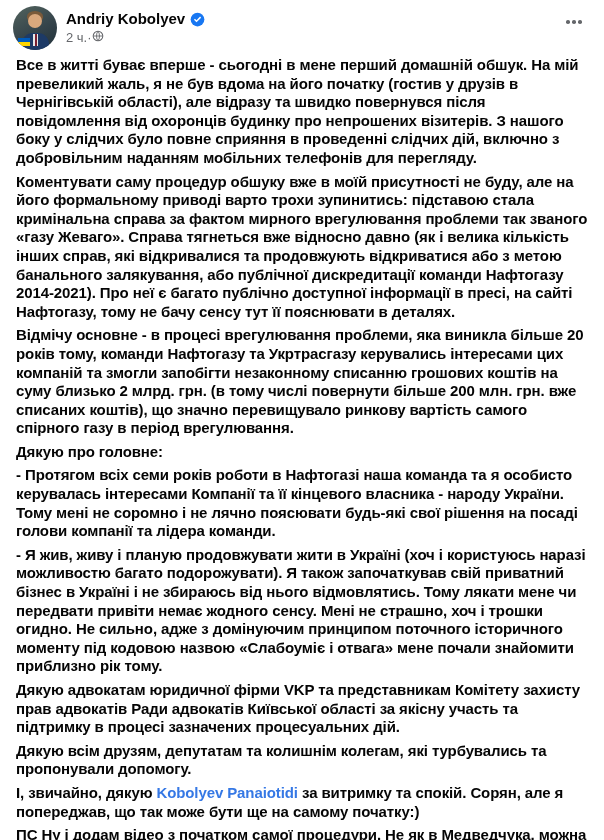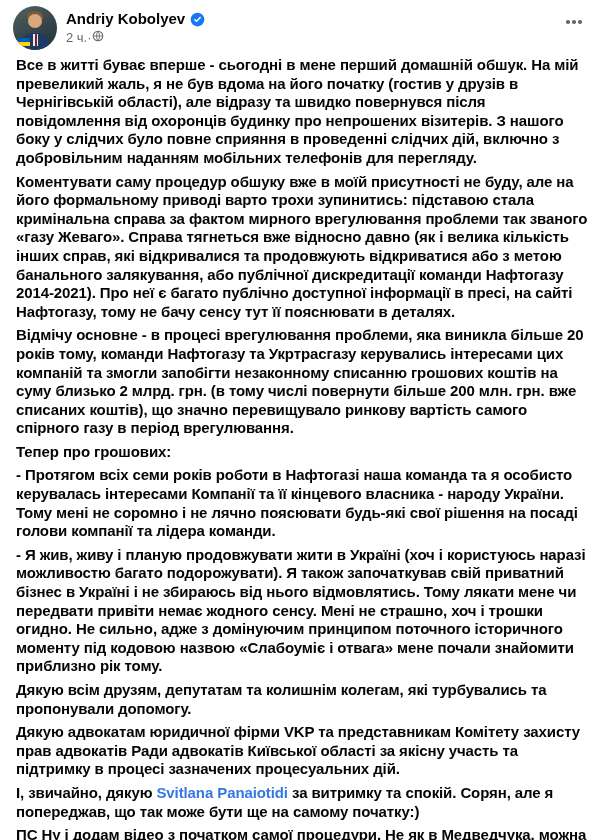--- a/index.html
+++ b/index.html
@@ -122,22 +122,22 @@
       <i></i>
         <i></i>
         <i></i>
     </button>
   </div>
 
   <div class="post-body">
       <p>Все в житті буває вперше - сьогодні в мене перший домашній обшук. На мій превеликий жаль, я не був вдома на його початку (гостив у друзів в Чернігівській області), але відразу та швидко повернувся після повідомлення від охоронців будинку про непрошених візитерів. З нашого боку у слідчих було повне сприяння в проведенні слідчих дій, включно з добровільним наданням мобільних телефонів для перегляду.</p>
       <p>Коментувати саму процедур обшуку вже в моїй присутності не буду, але на його формальному приводі варто трохи зупинитись: підставою стала кримінальна справа за фактом мирного врегулювання проблеми так званого «газу Жеваго». Справа тягнеться вже відносно давно (як і велика кількість інших справ, які відкривалися та продовжують відкриватися або з метою банального залякування, або публічної дискредитації команди Нафтогазу 2014-2021). Про неї є багато публічно доступної інформації в пресі, на сайті Нафтогазу, тому не бачу сенсу тут її пояснювати в деталях.</p>
       <p>Відмічу основне - в процесі врегулювання проблеми, яка виникла більше 20 років тому, команди Нафтогазу та Укртрасгазу керувались інтересами цих компаній та змогли запобігти незаконному списанню грошових коштів на суму близько 2 млрд. грн. (в тому числі повернути більше 200 млн. грн. вже списаних коштів), що значно перевищувало ринкову вартість самого спірного газу в період врегулювання.</p>
-      <p>Тепер про грошових:</p>
+      <p>Дякую про головне:</p>
       <p>- Протягом всіх семи років роботи в Нафтогазі наша команда та я особисто керувалась інтересами Компанії та її кінцевого власника - народу України. Тому мені не соромно і не лячно поясювати будь-які свої рішення на посаді голови компанії та лідера команди.</p>
       <p>- Я жив, живу і планую продовжувати жити в Україні (хоч і користуюсь наразі можливостю багато подорожувати). Я також започаткував свій приватний бізнес в Україні і не збираюсь від нього відмовлятись. Тому лякати мене чи передвати привіти немає жодного сенсу. Мені не страшно, хоч і трошки огидно. Не сильно, адже з домінуючим принципом поточного історичного моменту під кодовою назвою «Слабоуміє і отвага» мене почали знайомити приблизно рік тому.</p>
+      <p>Дякую адвокатам юридичної фірми VKP та представникам Комітету захисту прав адвокатів Ради адвокатів Київської області за якісну участь та підтримку в процесі зазначених процесуальних дій.</p>
       <p>Дякую всім друзям, депутатам та колишнім колегам, які турбувались та пропонували допомогу.</p>
-      <p>Дякую адвокатам юридичної фірми VKP та представникам Комітету захисту прав адвокатів Ради адвокатів Київської області за якісну участь та підтримку в процесі зазначених процесуальних дій.</p>
-      <p>І, звичайно, дякую <a href="#">Svitlana Panaiotidi</a> за витримку та спокій. Сорян, але я попереджав, що так може бути ще на самому початку:)</p>
+      <p>І, звичайно, дякую <a href="#">Kobolyev Panaiotidi</a> за витримку та спокій. Сорян, але я попереджав, що так може бути ще на самому початку:)</p>
       <p>ПС Ну і додам відео з початком самої процедури. Не як в Медведчука, можна й через паркан з автоматами до приїзду адвокатів пострибати.</p>
     </div>
 
 </div>
 
 </body></html>

